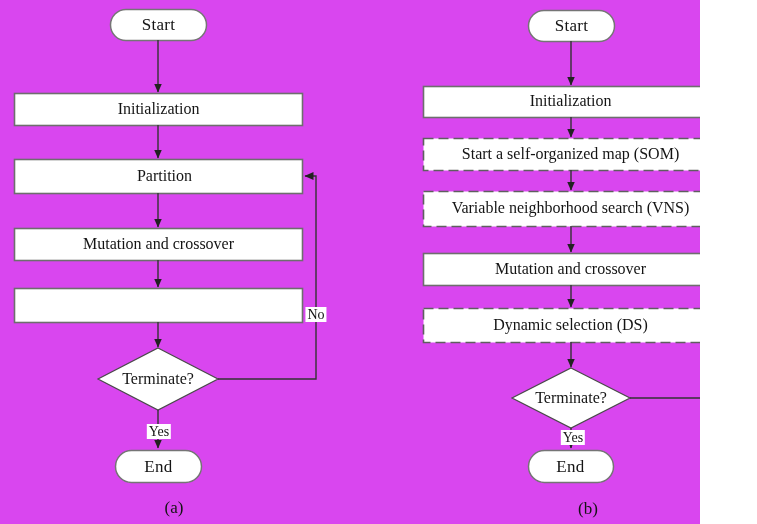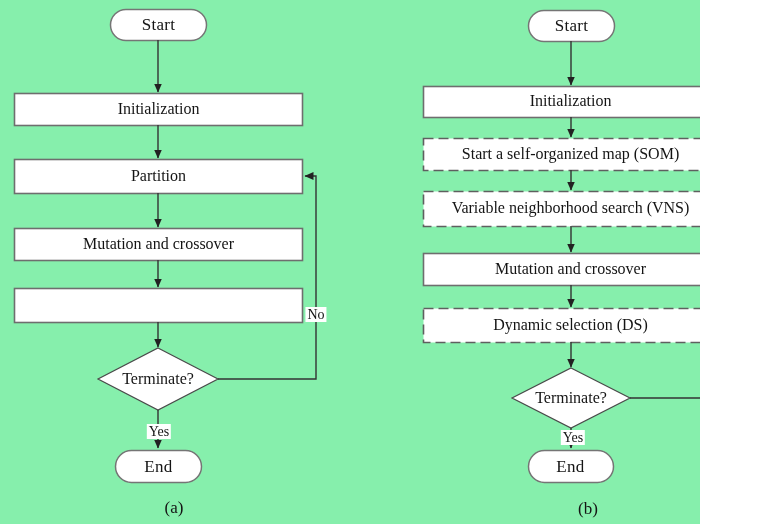--- a/index.html
+++ b/index.html
@@ -1,20 +1,20 @@
 <!DOCTYPE html>
 <html><head>
 <meta charset="utf-8">
 <style>
   html, body { margin: 0; padding: 0; background: #ffffff; }
   .stage {
     position: relative;
     width: 700px;
     height: 524px;
-    background: #86efac;
+    background: #d946ef;
     font-family: "Liberation Serif", serif;
     color: #141414;
     overflow: hidden;
   }
   .stage svg { position: absolute; left: 0; top: 0; }
 
   .lbl {
     position: absolute;
     display: flex;
     align-items: center;
@@ -96,21 +96,21 @@
       <line class="edge" x1="571" y1="226" x2="571" y2="252"></line>
       <line class="edge" x1="571" y1="285" x2="571" y2="307"></line>
       <line class="edge" x1="571" y1="342" x2="571" y2="367"></line>
       <line class="edge" x1="571" y1="428" x2="571" y2="448"></line>
       <polyline class="edge" points="630,398 733,398 733,154 719,154"></polyline>
     </g>
   </svg>
 
   <div class="lbl fs17" style="left:110px; top:9px;  width:97px;  height:31px;">Start</div>
   <div class="lbl fs16" style="left:14px;  top:93px; width:289px; height:32px;">Initialization</div>
-  <div class="lbl fs16" style="left:14px;  top:159px;width:289px; height:34px;">Partition</div>
+  <div class="lbl fs16" style="left:14px;  top:159px;width:289px; height:34px;padding-left:6px;">Partition</div>
   <div class="lbl fs16" style="left:14px;  top:228px;width:289px; height:32px;">Mutation and crossover</div>
   <div class="lbl fs16" style="left:98px;  top:348px;width:120px; height:62px;">Terminate?</div>
   <div class="lbl fs17" style="left:115px; top:450px;width:87px;  height:33px;">End</div>
   <div class="tag" style="left:159px; top:424px;">Yes</div>
   <div class="tag" style="left:316px; top:307px;">No</div>
   <div class="cap" style="left:174px; top:498px;">(a)</div>
 
   <div class="lbl fs17" style="left:528px; top:10px; width:87px;  height:31px;">Start</div>
   <div class="lbl fs16" style="left:423px; top:86px; width:295px; height:31px;">Initialization</div>
   <div class="lbl fs16" style="left:423px; top:138px;width:295px; height:32px;">Start a self-organized map (SOM)</div>

